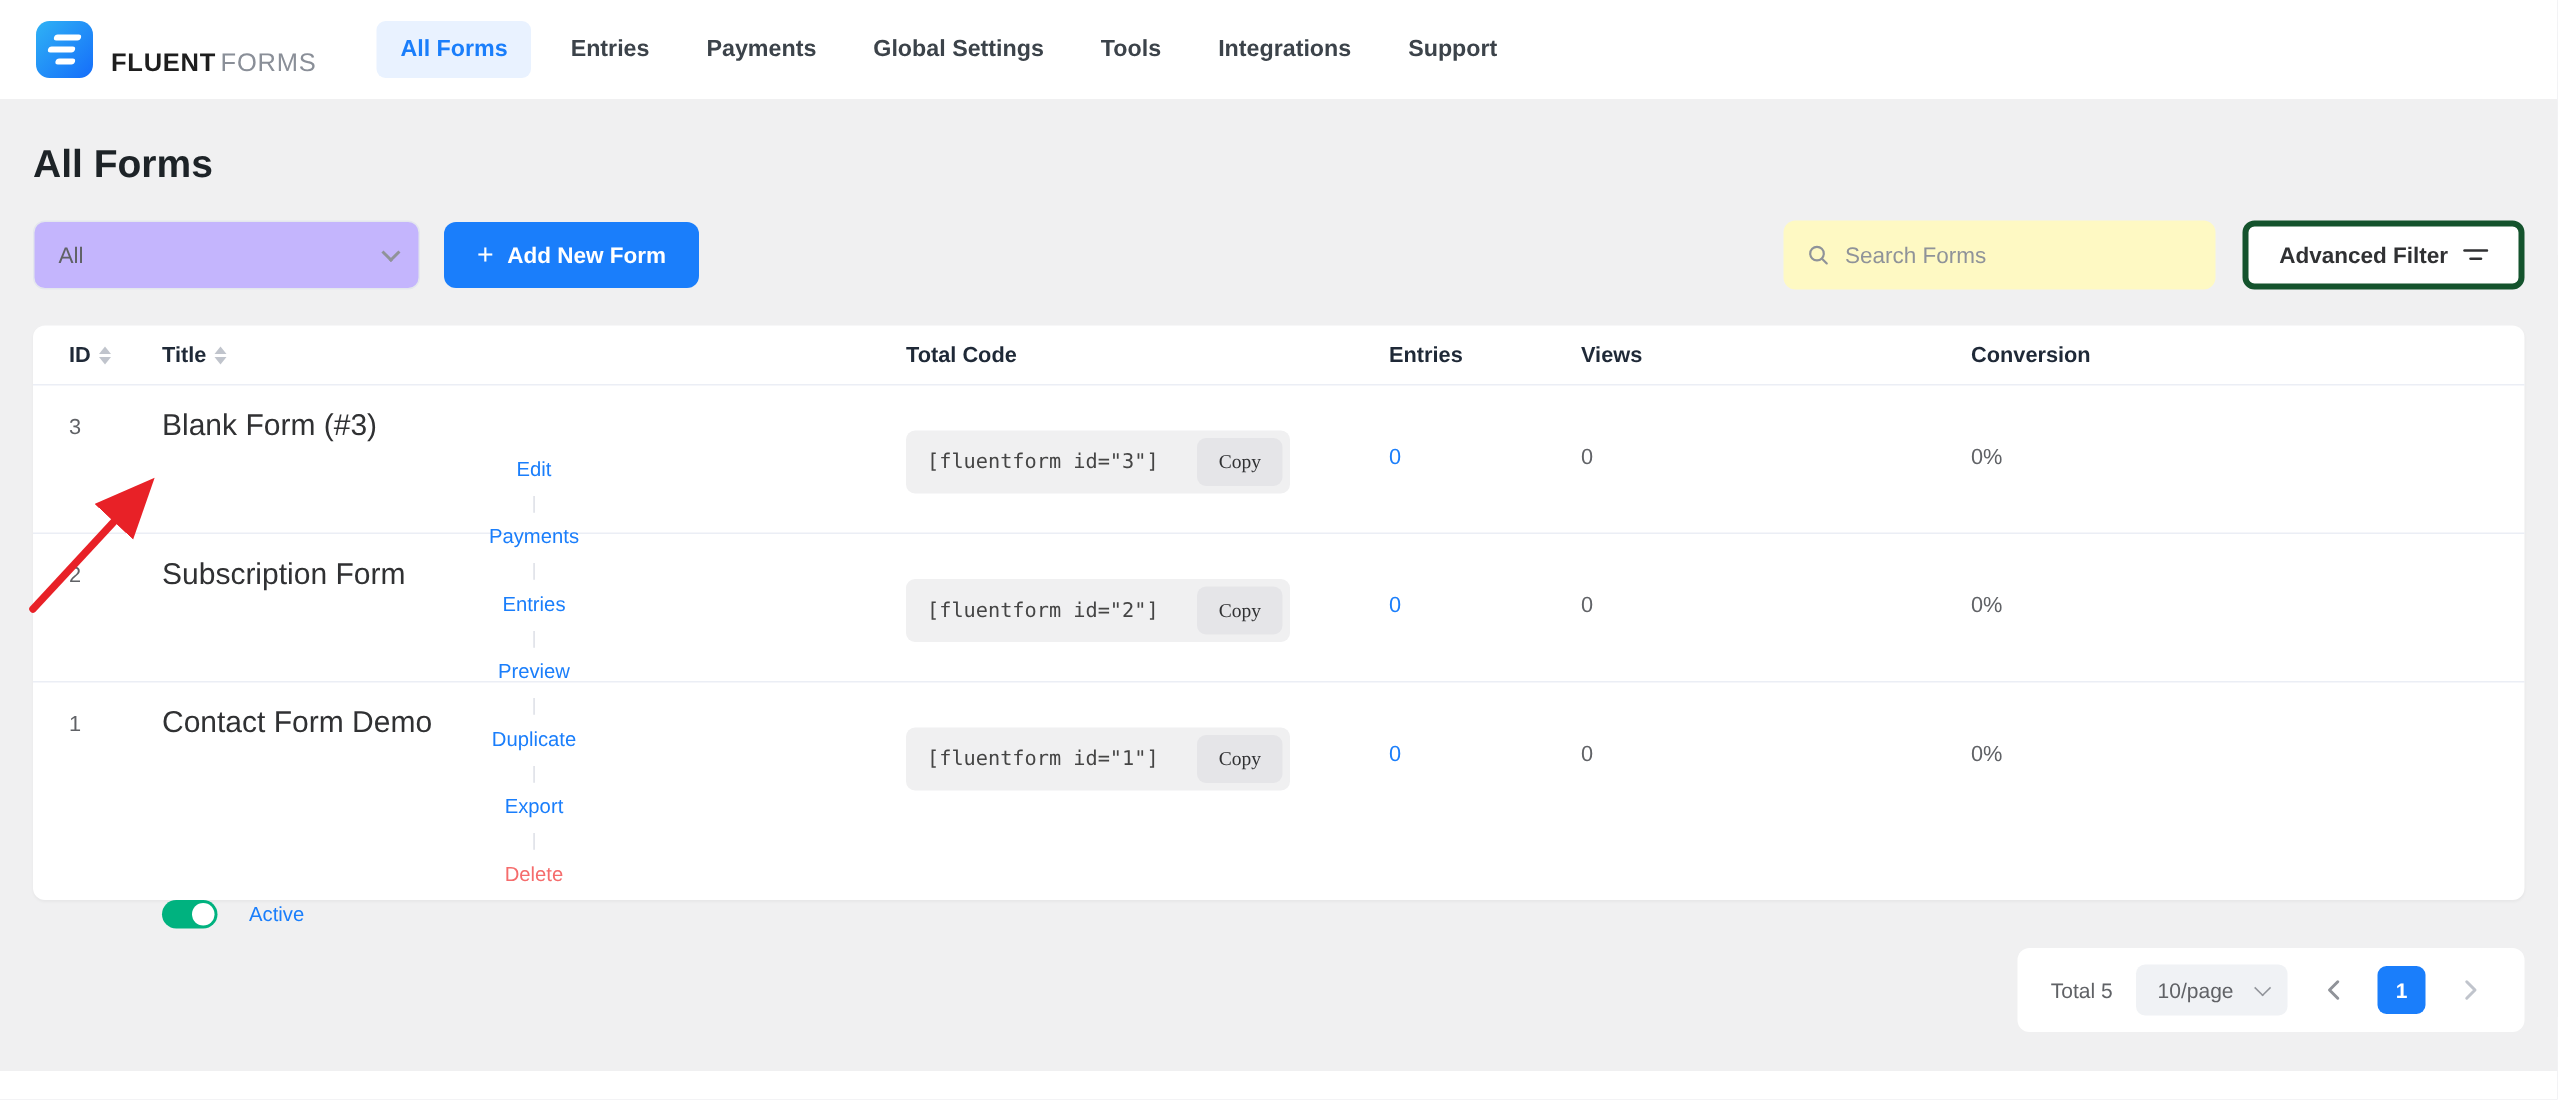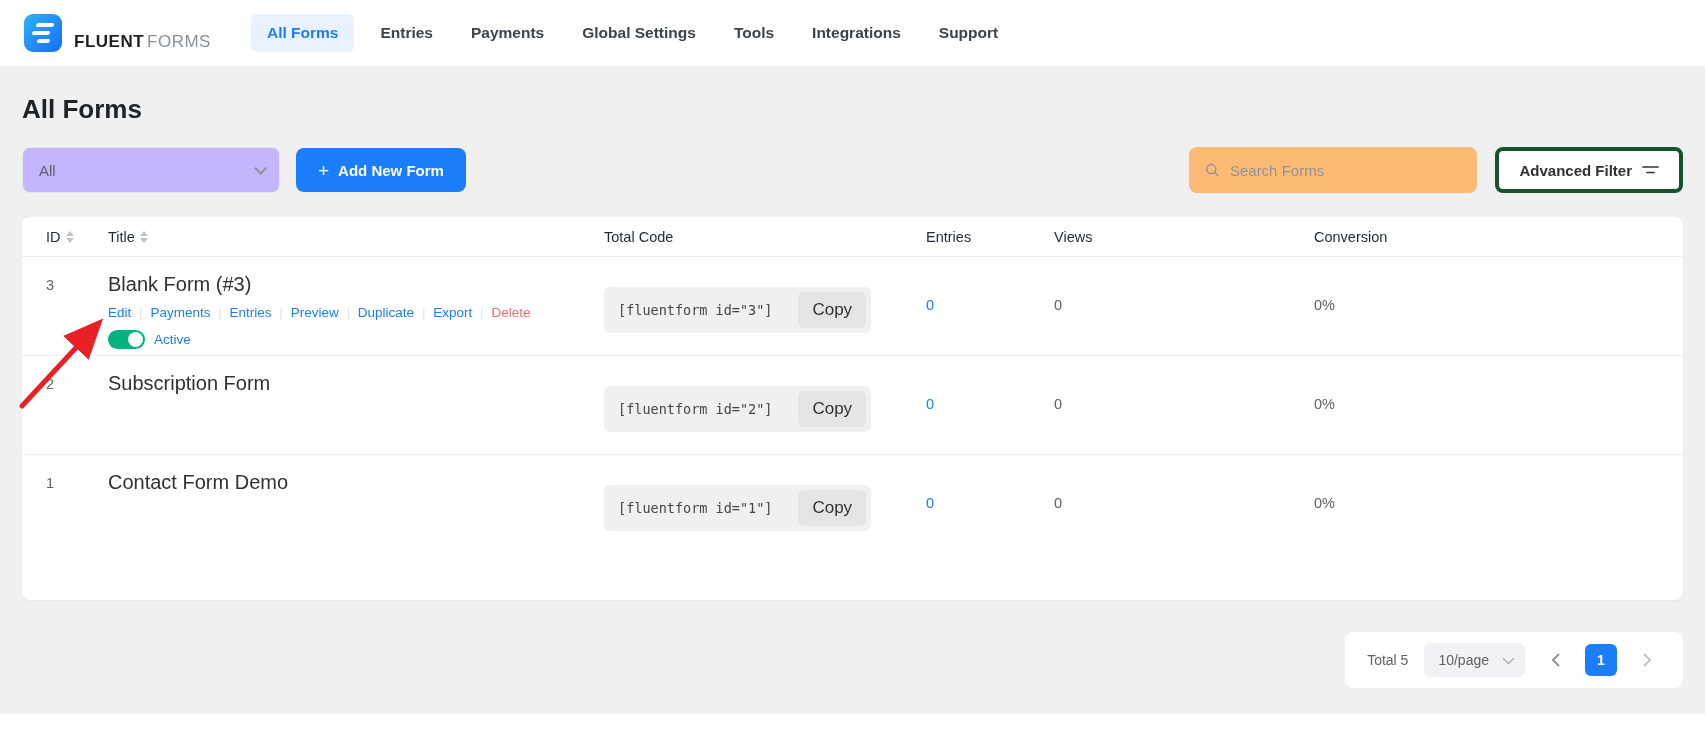--- a/index.html
+++ b/index.html
@@ -28,53 +28,53 @@
   .toolbar { display:flex; justify-content:space-between; align-items:center; margin-bottom:24px; }
   .toolbar-left { display:flex; align-items:center; gap:16px; }
   .toolbar-right { display:flex; align-items:center; gap:18px; }
   .select-box { position:relative; width:258px; height:46px; background:#c4b5fd; border:1px solid #e4e7ed; border-radius:8px;
     display:flex; align-items:center; padding:0 16px; font-size:15px; color:#606266; cursor:pointer; }
   .chev-down { position:absolute; right:16px; width:9px; height:9px; border-right:2px solid #909399; border-bottom:2px solid #909399;
     transform:rotate(45deg) translateY(-3px); }
   .btn-primary { display:flex; align-items:center; gap:9px; height:44px; padding:0 22px; background:#1a7efb; color:#fff;
     border:none; border-radius:8px; font-size:15px; font-weight:700; cursor:pointer; font-family:inherit; }
   .btn-primary .plus { font-size:19px; font-weight:400; line-height:1; }
-  .search-box { display:flex; align-items:center; gap:10px; width:288px; height:46px; background:#fdba74; border-radius:8px; padding:0 16px; }
+  .search-box { display:flex; align-items:center; gap:10px; width:288px; height:46px; background:#fef9c3; border-radius:8px; padding:0 16px; }
   .search-box input { border:none; background:transparent; outline:none; font-size:15px; color:#303133; width:100%; font-family:inherit; }
   .search-box input::placeholder { color:#8f9399; }
   .btn-outline { display:flex; align-items:center; gap:10px; height:46px; padding:0 20px; background:#fff; border:4px solid #14532d;
     border-radius:8px; font-size:15px; font-weight:700; color:#303133; cursor:pointer; font-family:inherit; }
 
   
   .card { background:#fff; border-radius:8px; box-shadow:0 1px 2px rgba(0,0,0,.04); padding-bottom:46px; }
   .trow { display:grid; grid-template-columns:62px 496px 322px 128px 260px 1fr; padding:0 24px; align-items:start; }
   .thead { height:40px; align-items:center; border-bottom:1px solid #ebeef5; }
-  .th { display:flex; align-items:center; gap:5px; font-size:14.5px; font-weight:400; color:#1f2937; }
+  .th { display:flex; align-items:center; gap:5px; font-size:14.5px; font-weight:700; color:#1f2937; }
   .sorter { display:inline-flex; flex-direction:column; gap:2px; cursor:pointer; }
   .sorter b { width:0; height:0; border-left:4px solid transparent; border-right:4px solid transparent; display:block; }
   .sorter .up { border-bottom:5px solid #c0c4cc; }
   .sorter .dn { border-top:5px solid #c0c4cc; }
   .drow { height:99px; border-bottom:1px solid #ebeef5; }
   .drow:last-child { border-bottom:none; }
   .cell-id { padding-top:20px; font-size:14.5px; color:#606266; }
   .cell-title { padding-top:16px; }
   .form-title { font-size:20px; font-weight:400; color:#303133; cursor:pointer; }
-  .actions { display:flex; align-items:center; gap:8px; margin-top:9px; font-size:13.5px; }
+  .actions { display:flex; align-items:center; gap:8px; margin-top:9px; font-size:13.5px;flex-direction:column; }
   .actions a { color:#1a7efb; text-decoration:none; cursor:pointer; }
   .actions a.danger { color:#f56c6c; }
   .actions .sep { color:#dcdfe6; font-size:12px; }
-  .status-row { display:flex; align-items:center; gap:9px; margin-top:10px;text-align:center; }
+  .status-row { display:flex; align-items:center; gap:21px; margin-top:10px;text-align:center; }
   .toggle { position:relative; width:37px; height:19px; border-radius:10px; background:#00b27f; cursor:pointer; display:inline-block; }
   .toggle .knob { position:absolute; top:2px; right:2px; width:15px; height:15px; border-radius:50%; background:#fff; }
   .status-label { font-size:13.5px; color:#1a7efb; }
   .cell-sc { padding-top:30px; }
   .sc-pill { display:inline-flex; align-items:center; background:#f0f0f1; border-radius:6px; padding:5px 5px 5px 14px; gap:26px; }
   .sc-pill code { font-family:"DejaVu Sans Mono", monospace; font-size:13.5px; color:#454545; white-space:pre; }
-  .copy-btn { background:#e5e5e8; border:none; border-radius:6px; padding:8px 14px; font-size:17px; color:#303133;
-    cursor:pointer; font-family:Liberation Sans, sans-serif; }
+  .copy-btn { background:#e5e5e8; border:none; border-radius:6px; padding:8px 14px; font-size:13px; color:#303133;
+    cursor:pointer; font-family:Liberation Serif, serif; }
   .cell-val { padding-top:40px; font-size:14.5px; color:#606266; }
   .cell-val a { color:#1a7efb; text-decoration:none; cursor:pointer; }
 
   
   .pager-wrap { display:flex; justify-content:flex-end; margin-top:32px; }
   .pager { display:flex; align-items:center; gap:16px; background:#fff; border-radius:8px; padding:10px 22px; height:56px; }
   .pager-total { font-size:14px; color:#606266; }
   .pp-select { position:relative; display:flex; align-items:center; gap:14px; background:#f0f2f5; border-radius:6px;
     padding:9px 14px; font-size:14px; color:#606266; cursor:pointer; }
   .pp-select .chev { width:8px; height:8px; border-right:1.8px solid #909399; border-bottom:1.8px solid #909399;

